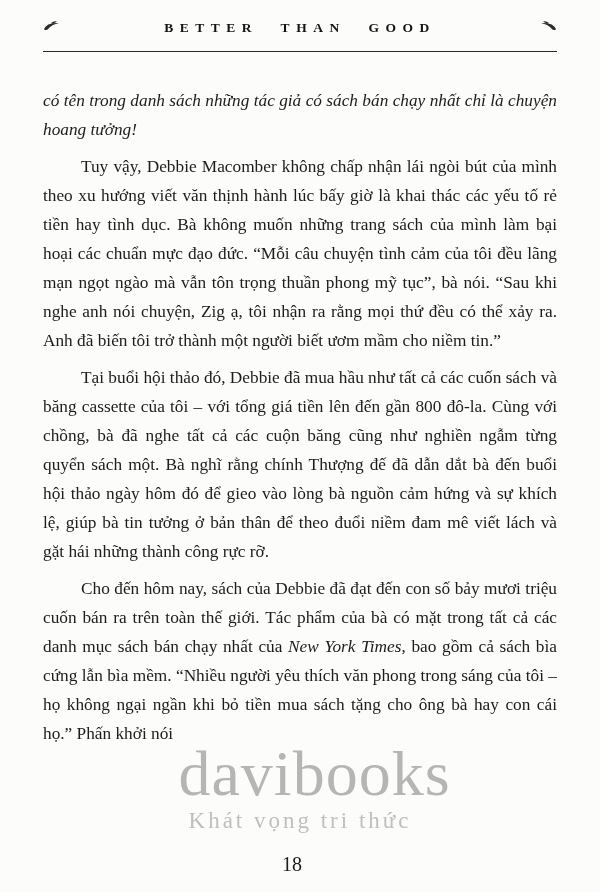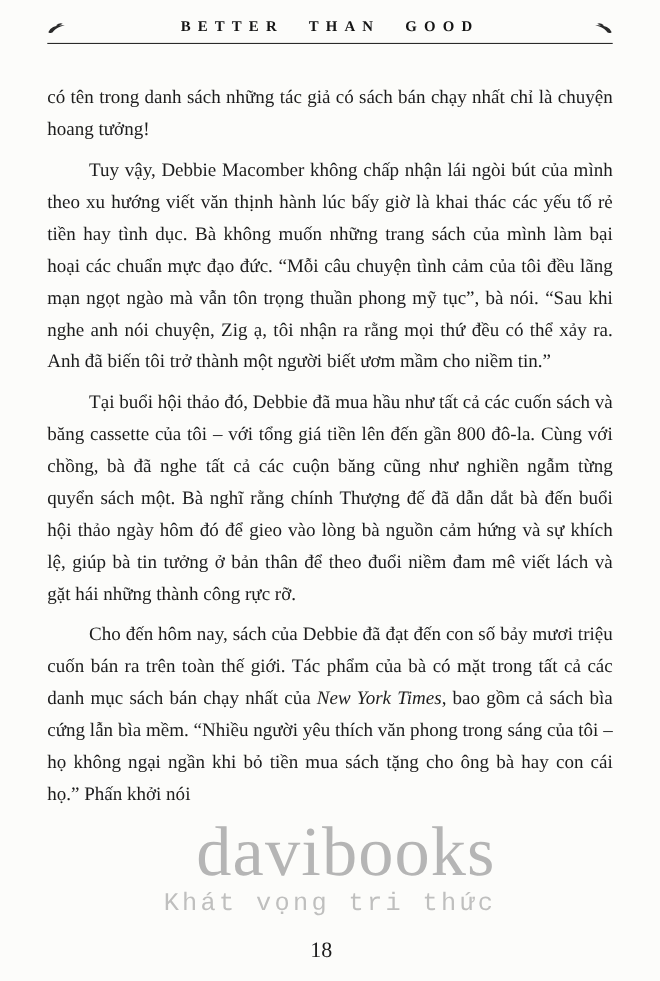--- a/index.html
+++ b/index.html
@@ -13,23 +13,23 @@
   }
   .page {
     position: relative;
     width: 600px;
     height: 892px;
     padding: 0 43px;
     box-sizing: border-box;
   }
   .page-header {
     display: flex;
-    align-items: flex-end;
+    align-items: flex-start;
     justify-content: space-between;
-    padding-top: 8px;
+    padding-top: 20px;
     height: 24px;
   }
   .running-head {
     flex: 1;
     text-align: center;
     font-size: 13.5px;
     font-weight: bold;
     letter-spacing: 6.5px;
     word-spacing: 13px;
     color: #141414;
@@ -45,21 +45,21 @@
   .body-text {
     margin-top: 34px;
     font-size: 17.3px;
     line-height: 29px;
     text-align: justify;
   }
   .para {
     margin: 0 0 8px 0;
     text-indent: 38px;
   }
-  .para.no-indent { text-indent: 0; }
+  .para.no-indent { text-indent: 0; font-style: italic; }
   .cite { }
   .watermark {
     position: absolute;
     left: 0;
     right: 0;
     top: 742px;
     text-align: center;
     z-index: 3;
     pointer-events: none;
     opacity: 0.62;
@@ -70,21 +70,20 @@
     color: #8b8b8b;
     letter-spacing: 1px;
     font-weight: normal;
     padding-left: 29px;
   }
   .wm-sub {
     margin-top: 2px;
     font-size: 23px;
     color: #9a9a9a;
     letter-spacing: 3px;
-    font-family: Liberation Mono, monospace;
   }
   .page-footer {
     position: absolute;
     left: 0;
     right: 16px;
     bottom: 16px;
     text-align: center;
   }
   .page-num {
     font-size: 20px;

